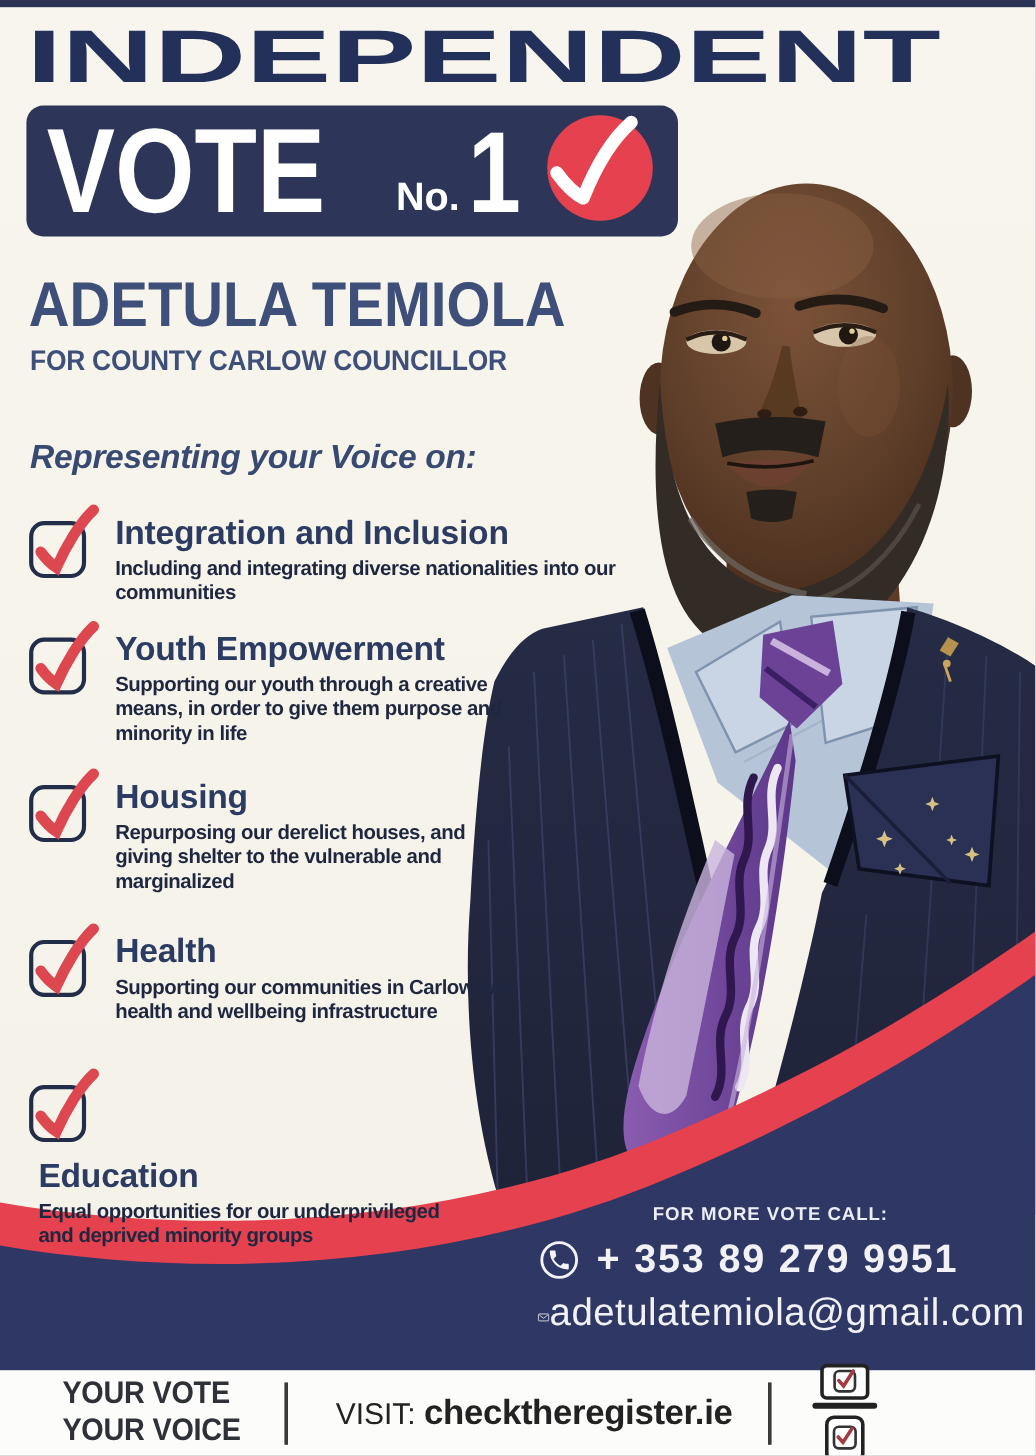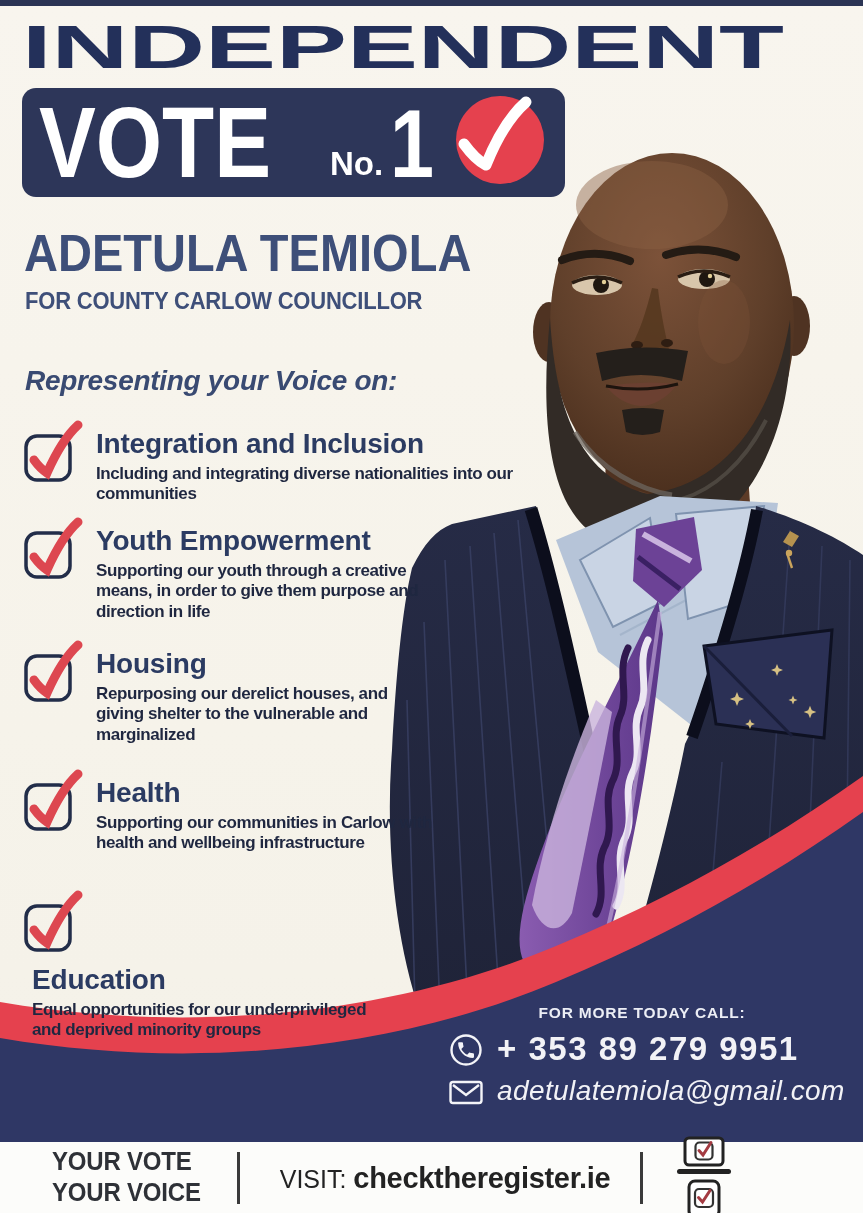--- a/index.html
+++ b/index.html
@@ -26,21 +26,21 @@
   .i2{top:517px;} .i2 .d{width:362px;}
   .i3{top:640px;} .i3 .d{width:332px;}
   .i4{top:757px;margin-top:12px;} .i4 .d{width:362px;}
   .i5{top:890px;flex-direction:column;} .i5 .d{width:342px;}
 
   .contact{position:absolute;left:430px;top:1004px;width:424px;z-index:3;color:#f2f2f6;}
   .contact .hd{font-size:15.5px;font-weight:600;letter-spacing:0.8px;text-align:center;
                margin-bottom:8px;color:#eceef5;}
   .row{display:flex;align-items:flex-end;padding-left:18px;}
   .row .num{font-size:33px;font-weight:700;letter-spacing:1.5px;margin-left:13px;white-space:nowrap;}
-  .row .mail{font-size:28px;font-weight:400;letter-spacing:0.4px;margin-left:13px;white-space:nowrap;font-style:italic;}
+  .row .mail{font-size:32px;font-weight:400;letter-spacing:0.4px;margin-left:0;white-space:nowrap;}
   .row+.row{margin-top:7px;}
 
   .footer{position:absolute;left:0;top:1142px;width:863px;height:71px;background:#fcfcfa;
           display:flex;align-items:center;z-index:4;padding-left:30px;}
   .slogan{margin-left:22px;font-size:24px;font-weight:800;color:#2e3137;line-height:1.18;
           letter-spacing:-0.2px;transform:scaleY(1.08);transform-origin:left center;}
   .vdiv{width:3px;height:52px;background:#3a3a3a;}
   .vd1{margin-left:36px;margin-right:40px;}
   .vd2{margin-left:30px;margin-right:24px;}
   .reg .l1{font-size:18px;font-weight:500;color:#2b2b2b;letter-spacing:-0.2px;white-space:nowrap;}
@@ -195,21 +195,21 @@
     </div>
   </div>
 
   <div class="item i2">
     <svg width="64" height="66" viewBox="0 0 64 66">
       <rect x="6" y="16" width="44" height="44" rx="11" fill="none" stroke="#222d49" stroke-width="3.5"></rect>
       <path d="M 14,40 C 19,47 24,51 27,53 C 35,35 47,15 58,5" stroke="#dd4750" stroke-width="9" fill="none" stroke-linecap="round"></path>
     </svg>
     <div class="txt">
       <div class="t">Youth Empowerment</div>
-      <div class="d">Supporting our youth through a creative means, in order to give them purpose and direction in life</div>
+      <div class="d">Supporting our youth through a creative means, in order to give them purpose and minority in life</div>
     </div>
   </div>
 
   <div class="item i3">
     <svg width="64" height="66" viewBox="0 0 64 66">
       <rect x="6" y="16" width="44" height="44" rx="11" fill="none" stroke="#222d49" stroke-width="3.5"></rect>
       <path d="M 14,40 C 19,47 24,51 27,53 C 35,35 47,15 58,5" stroke="#dd4750" stroke-width="9" fill="none" stroke-linecap="round"></path>
     </svg>
     <div class="txt">
       <div class="t">Housing</div>
@@ -233,21 +233,21 @@
       <rect x="6" y="16" width="44" height="44" rx="11" fill="none" stroke="#222d49" stroke-width="3.5"></rect>
       <path d="M 14,40 C 19,47 24,51 27,53 C 35,35 47,15 58,5" stroke="#dd4750" stroke-width="9" fill="none" stroke-linecap="round"></path>
     </svg>
     <div class="txt">
       <div class="t">Education</div>
       <div class="d">Equal opportunities for our underprivileged and deprived minority groups</div>
     </div>
   </div>
 
   <div class="contact">
-    <div class="hd">FOR MORE TODAY CALL:</div>
+    <div class="hd">FOR MORE VOTE CALL:</div>
     <div class="row">
       <svg width="36" height="36" viewBox="0 0 36 36">
         <circle cx="18" cy="18" r="14.5" fill="none" stroke="#f4f4f8" stroke-width="2.4"></circle>
         <path transform="translate(7.5,7.5) scale(0.88)" fill="#f4f4f8" d="M6.62 10.79c1.44 2.83 3.76 5.14 6.59 6.59l2.2-2.21c.27-.27.67-.36 1.02-.24 1.12.37 2.33.57 3.57.57.55 0 1 .45 1 1V20c0 .55-.45 1-1 1-9.39 0-17-7.61-17-17 0-.55.45-1 1-1h3.5c.55 0 1 .45 1 1 0 1.25.2 2.45.57 3.57.11.35.03.74-.25 1.02l-2.2 2.2z"></path>
       </svg>
       <span class="num">+ 353 89 279 9951</span>
     </div>
     <div class="row">
       <svg width="36" height="28" viewBox="0 0 36 28">
         <rect x="2.5" y="3" width="31" height="21" rx="2.5" fill="none" stroke="#f4f4f8" stroke-width="2.4"></rect>

